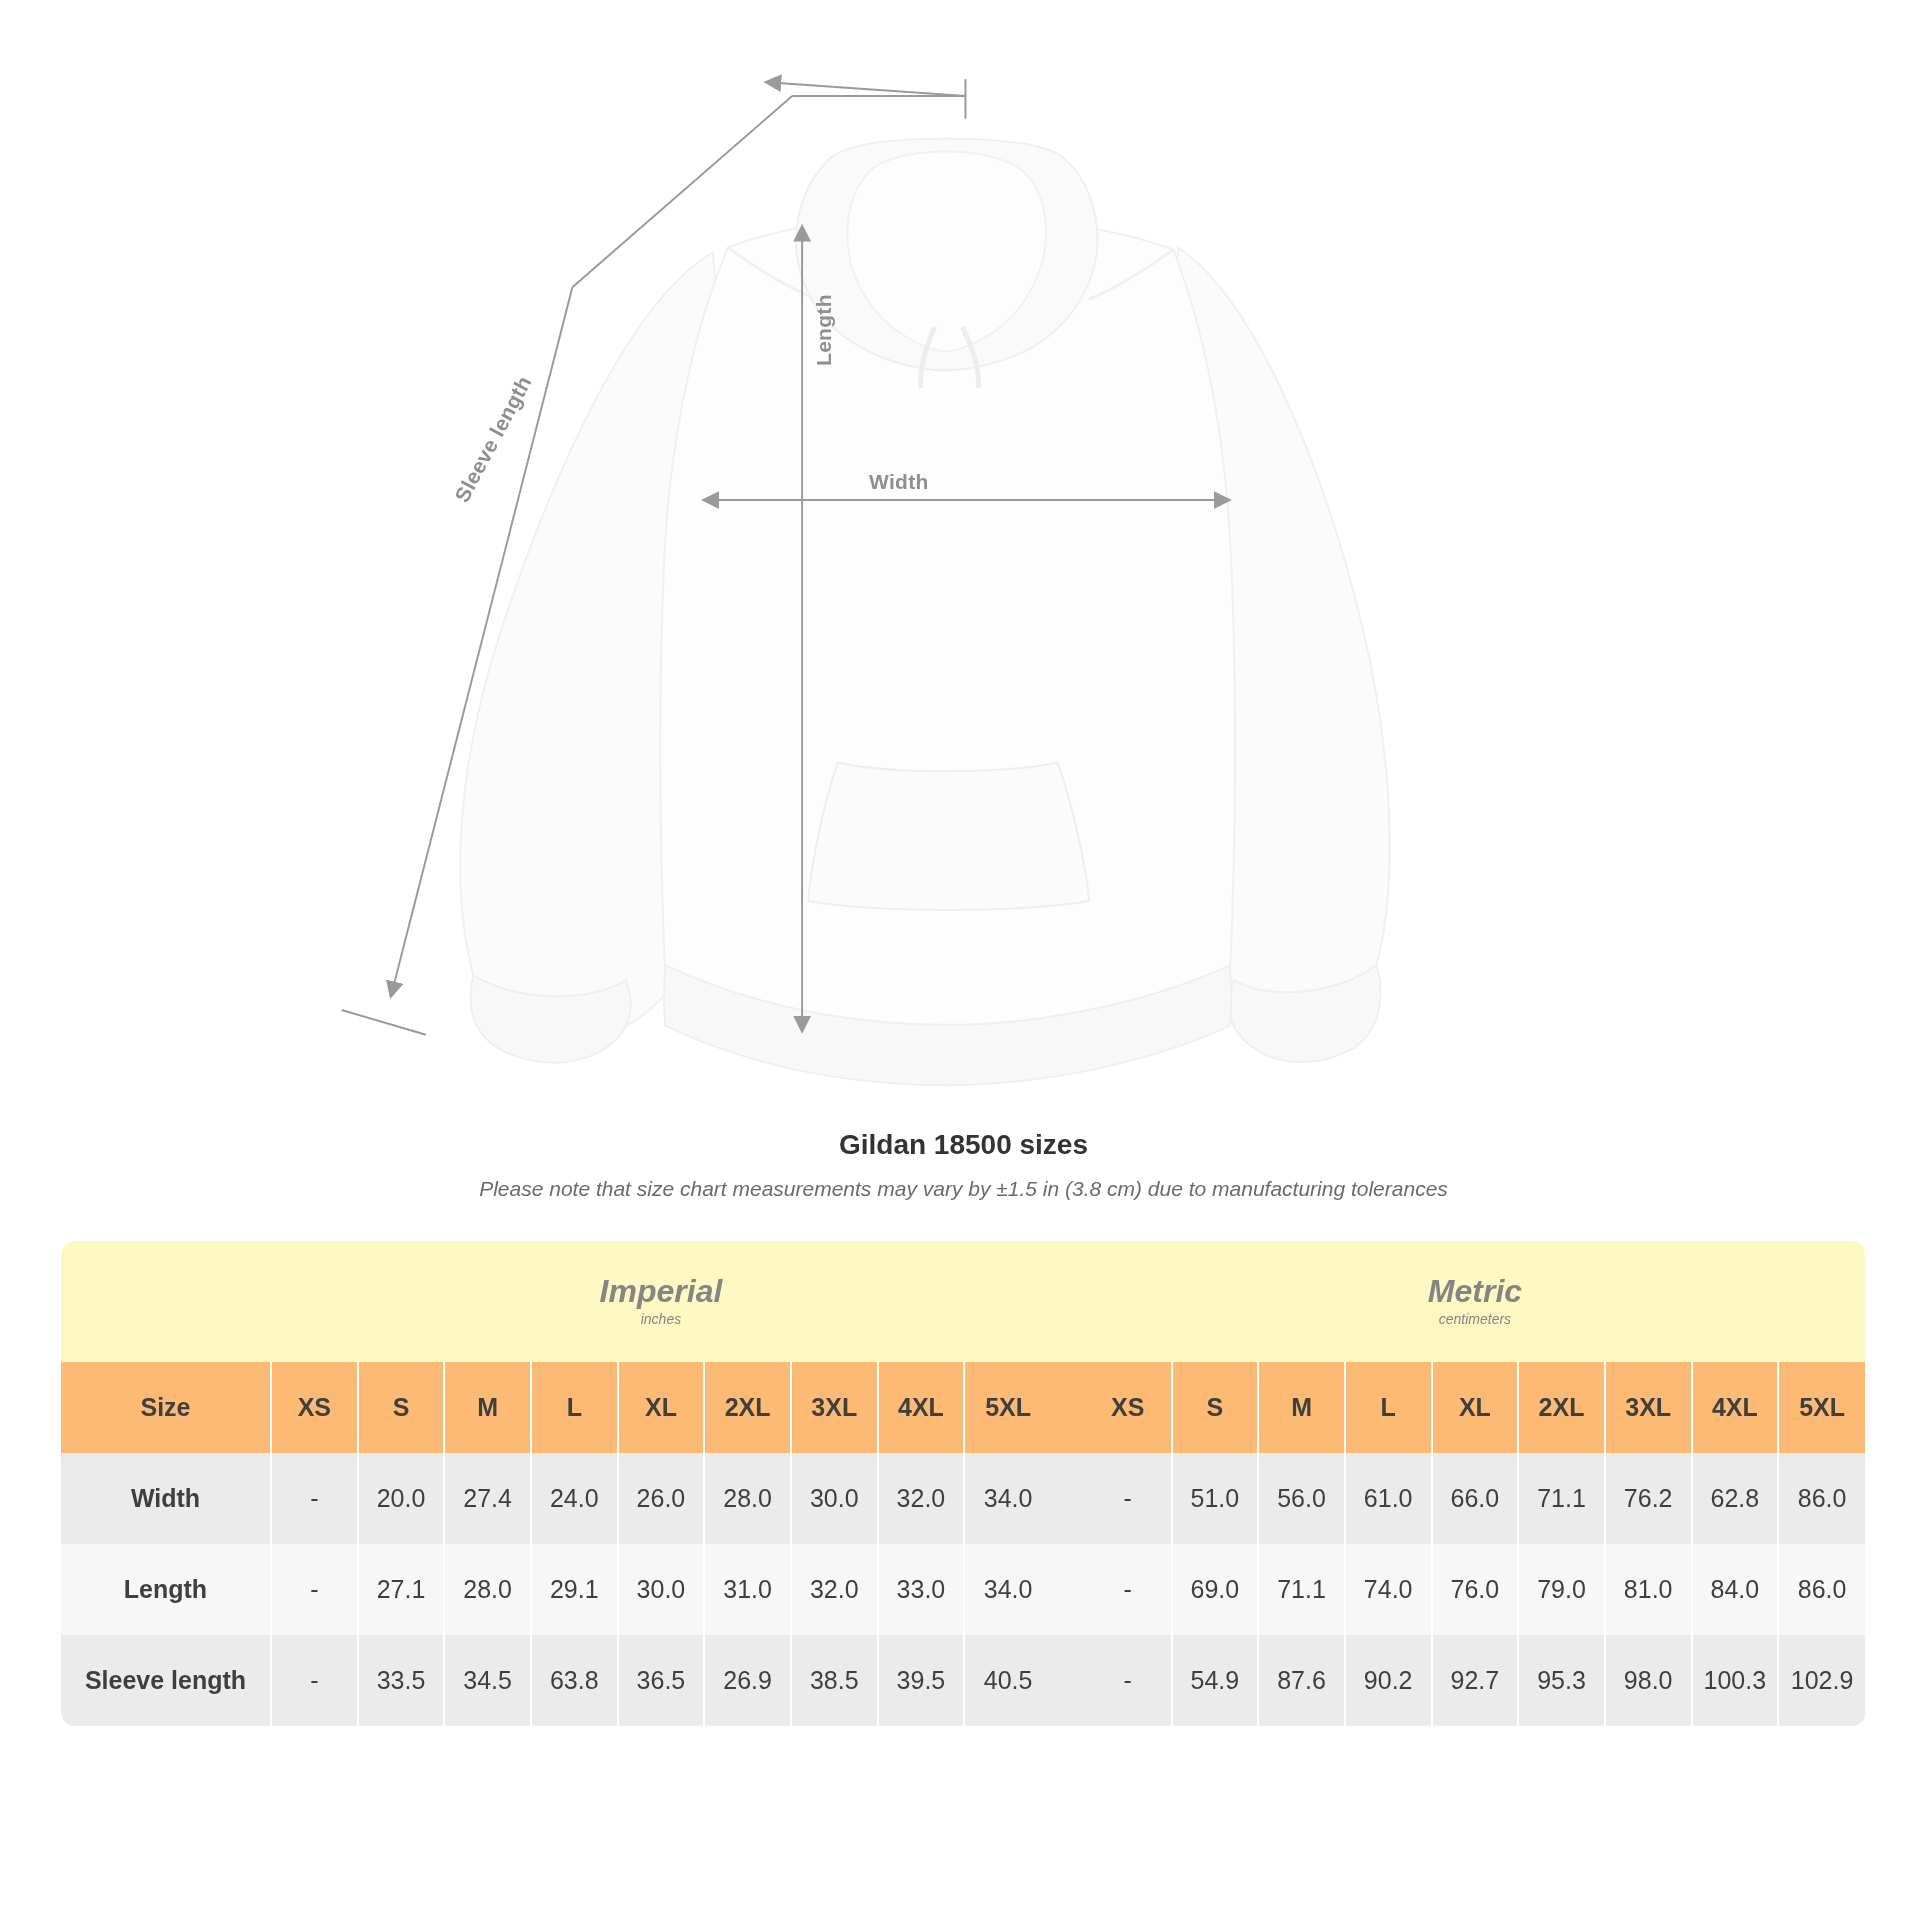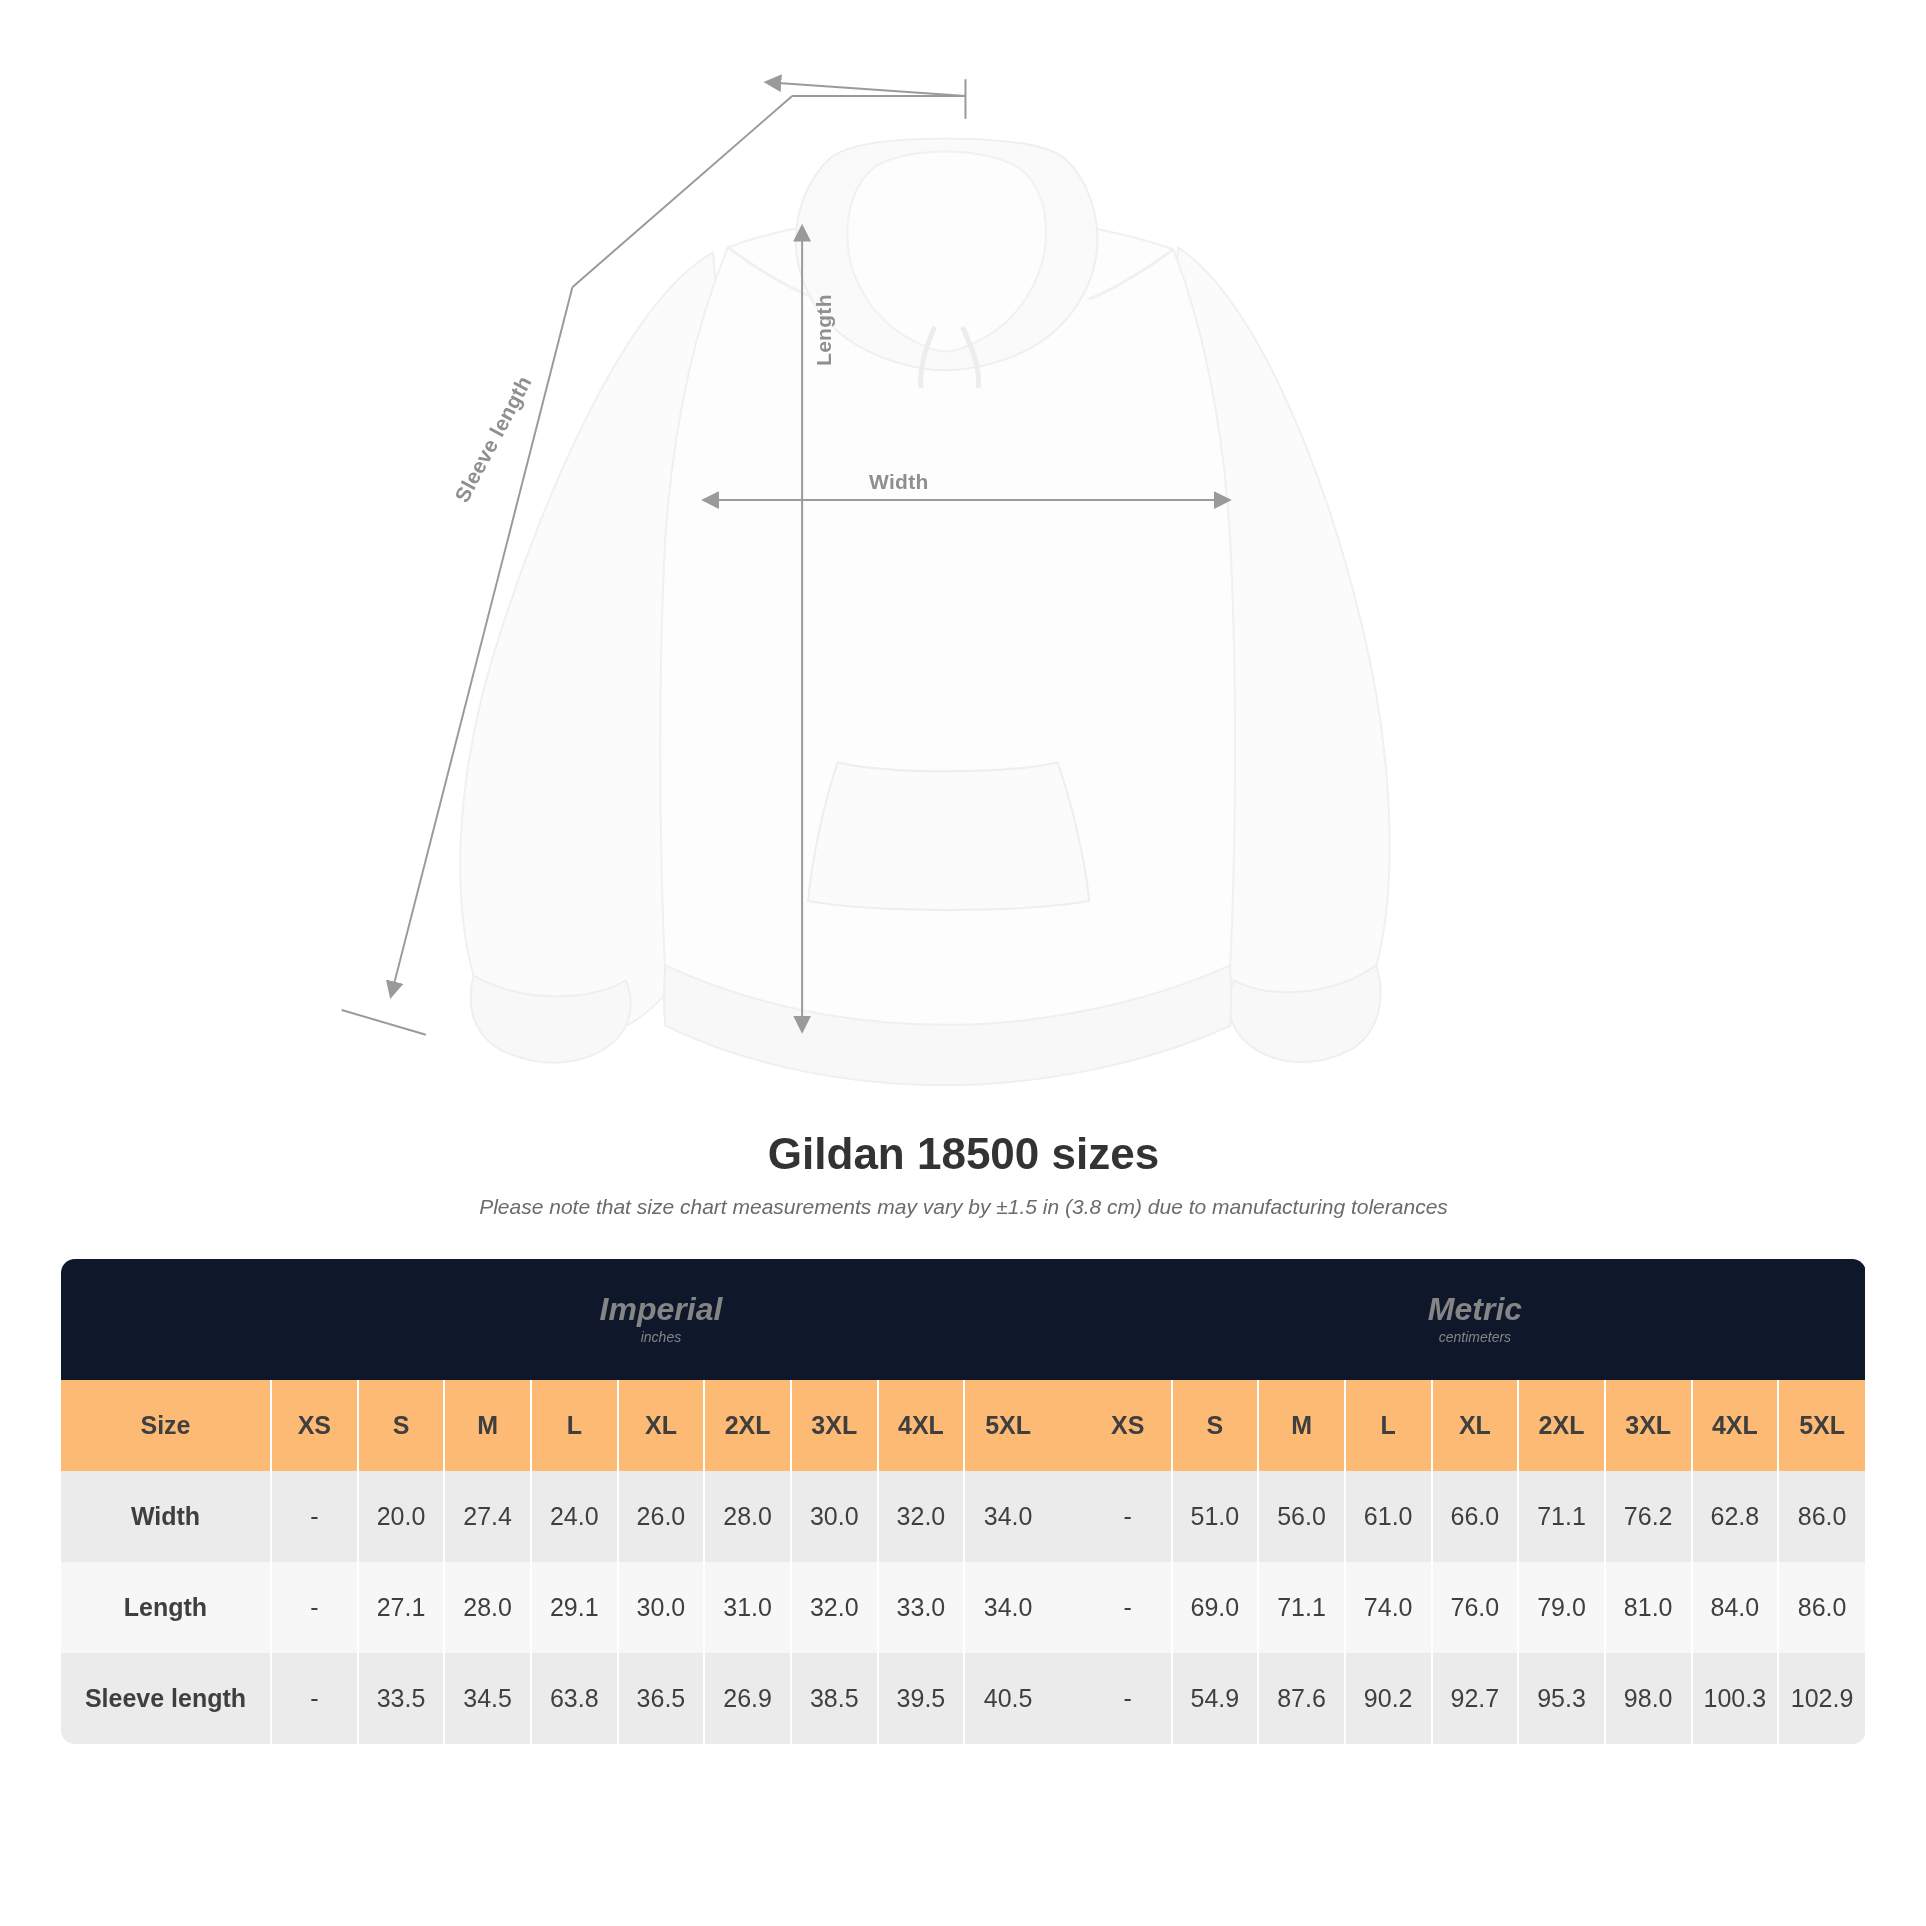--- a/index.html
+++ b/index.html
@@ -49,21 +49,21 @@
     transform: rotate(-62deg);
     transform-origin: left top;
   }
 
   
   .title-block {
     text-align: center;
     margin-top: 20px;
   }
   .chart-title {
-    font-size: 44px;
+    font-size: 28px;
     font-weight: bold;
     color: #333333;
     margin: 0 0 16px 0;
   }
   .chart-note {
     font-size: 21px;
     font-style: italic;
     color: #6b6b6b;
     margin: 4px;
   }
@@ -81,21 +81,21 @@
   }
   table.size-table td, table.size-table th {
     text-align: center;
     vertical-align: middle;
     font-size: 25px;
     color: #3f3f3f;
     padding: 0;
   }
   .unit-row td {
     height: 121px;
-    background: #0f172a;
+    background: #fef9c3;
   }
   .unit-name {
     font-size: 32px;
     font-style: italic;
     font-weight: bold;
     color: #858585;
     line-height: 1.15;
   }
   .unit-sub {
     font-size: 14px;

